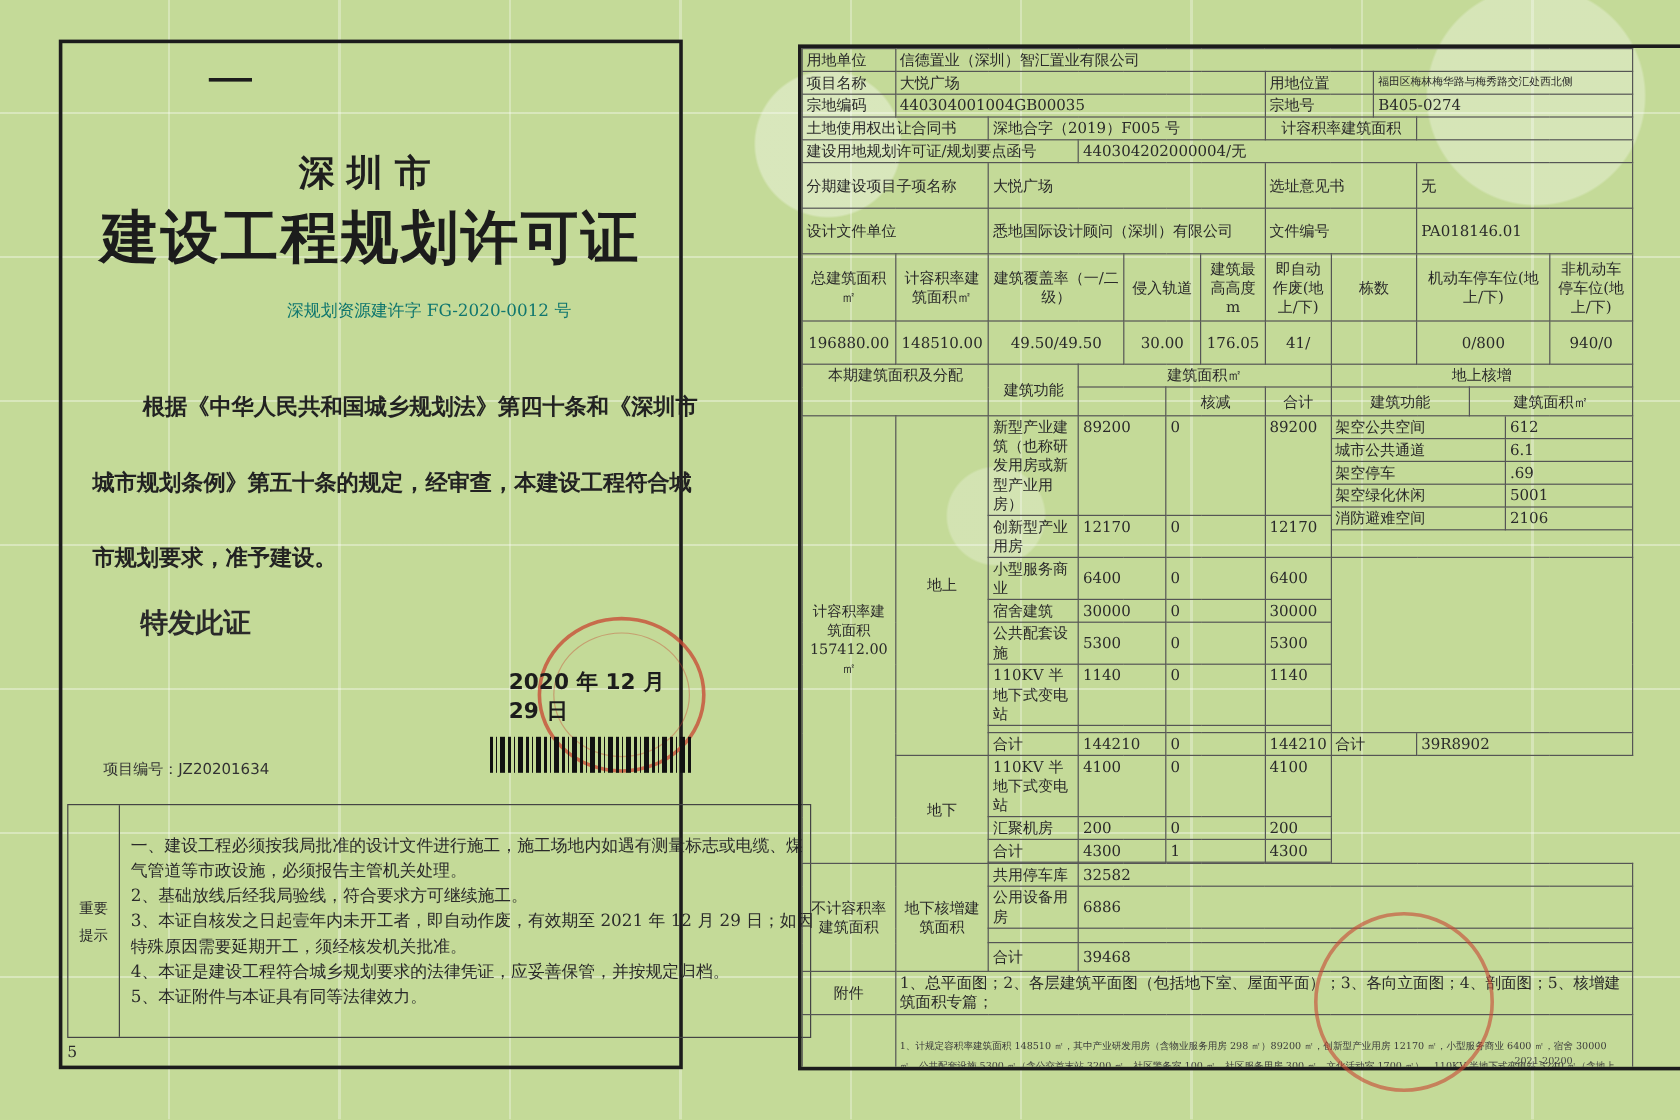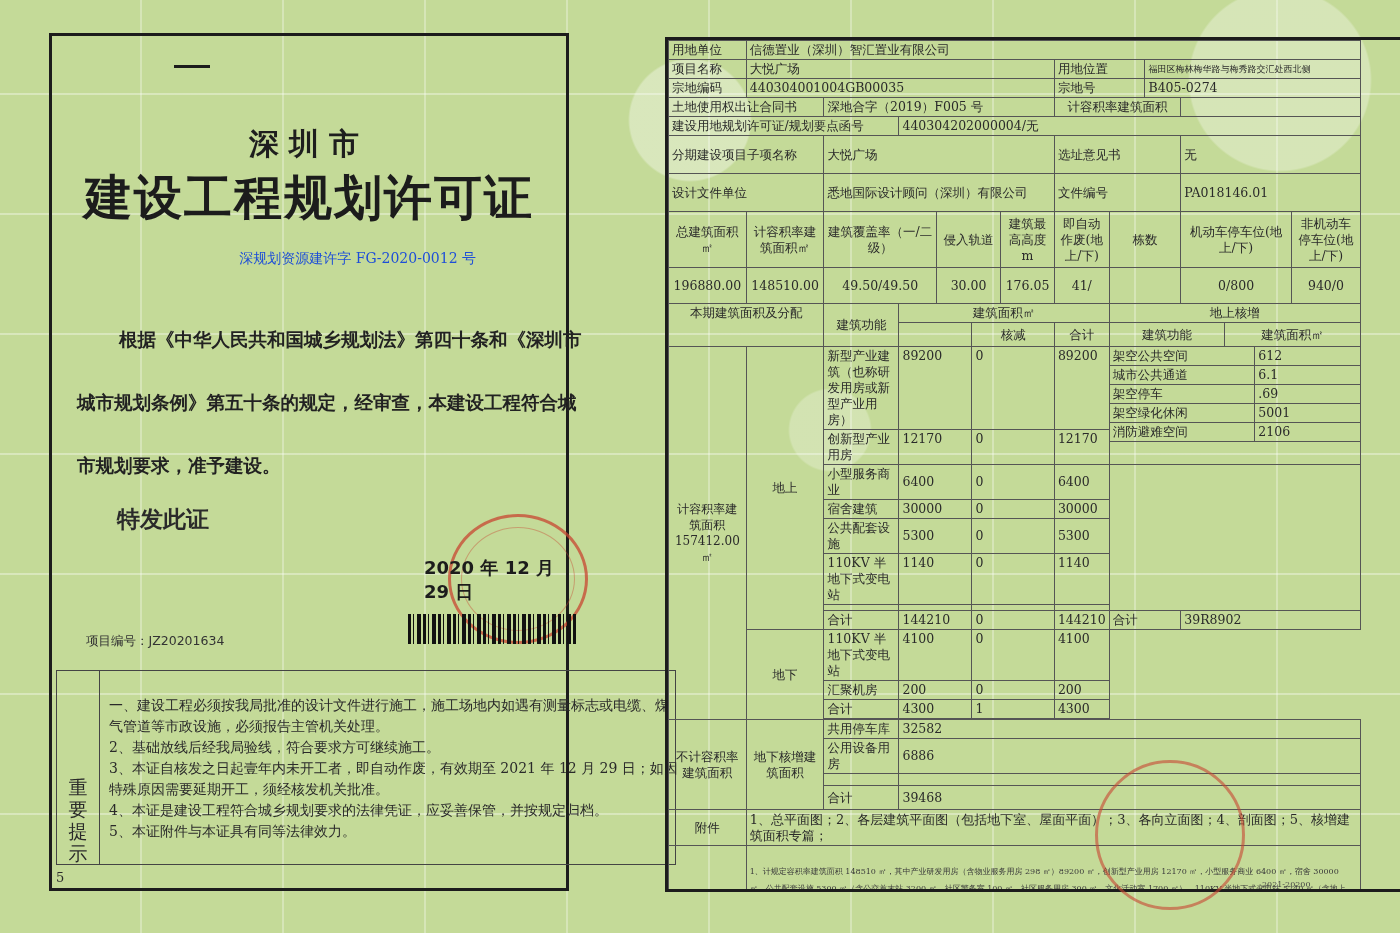--- a/index.html
+++ b/index.html
@@ -14,34 +14,34 @@
         radial-gradient(circle at 1280px 80px, rgba(255,255,255,.3) 0 90px, transparent 92px),
         radial-gradient(circle at 830px 430px, rgba(255,255,255,.25) 0 40px, transparent 42px),
         #c4da98;}
   
   .left{position:absolute;left:20px;top:33px;width:520px;height:858px;border:3px solid #1c1c1c;box-sizing:border-box;margin-left:29px;}
   .dash{position:absolute;left:122px;top:29px;width:36px;height:3px;background:#1c1c1c;}
   .city{position:absolute;left:0;width:100%;top:88px;text-align:center;font-family:"DejaVu Sans","Liberation Sans",sans-serif;
         font-weight:bold;font-size:30px;letter-spacing:10px;color:#1e1e1e;}
   .title{position:absolute;left:0;width:100%;top:130px;text-align:center;font-family:"DejaVu Sans","Liberation Sans",sans-serif;
         font-weight:bold;font-size:48px;letter-spacing:2px;color:#1c1c1c;}
-  .permitno{position:absolute;right:90px;top:214px;font-size:14px;color:#1d4ed8;}
+  .permitno{position:absolute;right:90px;top:214px;font-size:14px;color:#0f766e;}
   .body-text{position:absolute;left:25px;top:272px;width:570px;font-family:"DejaVu Sans","Liberation Sans",sans-serif;
         font-weight:bold;font-size:18.5px;line-height:63px;color:#222;}
   .body-text .indent{display:inline-block;width:42px;}
   .issue{position:absolute;left:65px;top:468px;font-family:Liberation Sans, sans-serif;font-weight:bold;font-size:23px;}
   .date{position:absolute;left:372px;top:520px;font-family:"DejaVu Sans","Liberation Sans",sans-serif;font-weight:bold;font-size:18px;color:#1c1c1c;}
   .seal{position:absolute;left:396px;top:478px;width:140px;height:130px;border-radius:50%;border:3px solid rgba(200,70,50,.75);box-sizing:border-box;}
   .seal-inner{position:absolute;left:10px;top:10px;right:10px;bottom:10px;border-radius:50%;border:1px solid rgba(200,70,50,.4);}
   .barcode{position:absolute;left:356px;top:578px;width:168px;height:30px;
         background:repeating-linear-gradient(90deg,#111 0 3px,transparent 3px 5px,#111 5px 6px,transparent 6px 9px,#111 9px 13px,transparent 13px 15px);}
   .projno{position:absolute;left:34px;top:597px;font-family:"DejaVu Sans","Liberation Sans",sans-serif;font-size:12.5px;color:#333;}
   .notice{position:absolute;left:4px;top:634px;width:620px;height:195px;border:1.5px solid #444;box-sizing:border-box;}
-  .notice-label{position:absolute;left:0;top:0;width:42px;height:100%;border-right:1.5px solid #444;display:flex;align-items:flex-end;justify-content:center;
-        font-size:19px;line-height:22px;text-align:center;}
+  .notice-label{position:absolute;left:0;top:0;width:42px;height:100%;border-right:1.5px solid #444;display:flex;align-items:center;justify-content:center;
+        font-size:12px;line-height:22px;text-align:center;}
   .notice-body{position:absolute;left:52px;top:24px;width:570px;font-size:14px;line-height:21px;color:#2a2a2a;}
   .cornerno{position:absolute;left:4px;top:834px;font-size:13px;}
   
   .right{position:absolute;left:665px;top:37px;width:841px;height:855px;border:3px solid #1c1c1c;box-sizing:border-box;overflow:hidden;}
   table{border-collapse:collapse;font-size:12.5px;color:#2a2a2a;}
   td{border:1px solid #555;padding:1px 3px;vertical-align:middle;line-height:16px;}
   .c{text-align:center;}
   .r{text-align:left;}
   .t1{position:absolute;left:0;top:0;width:693px;}
   .remark{font-size:8px;line-height:17px;color:#3a3a3a;}

